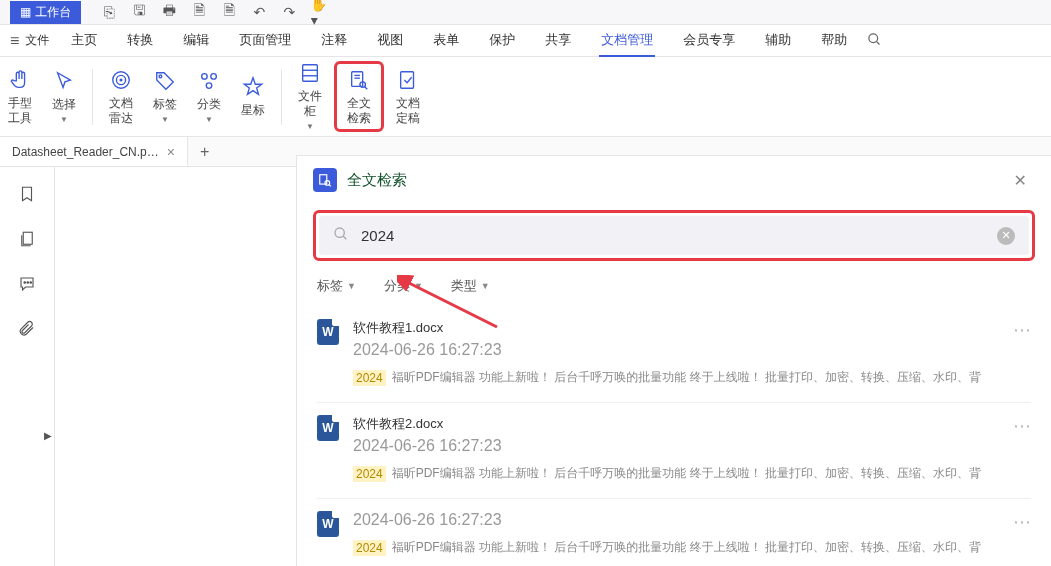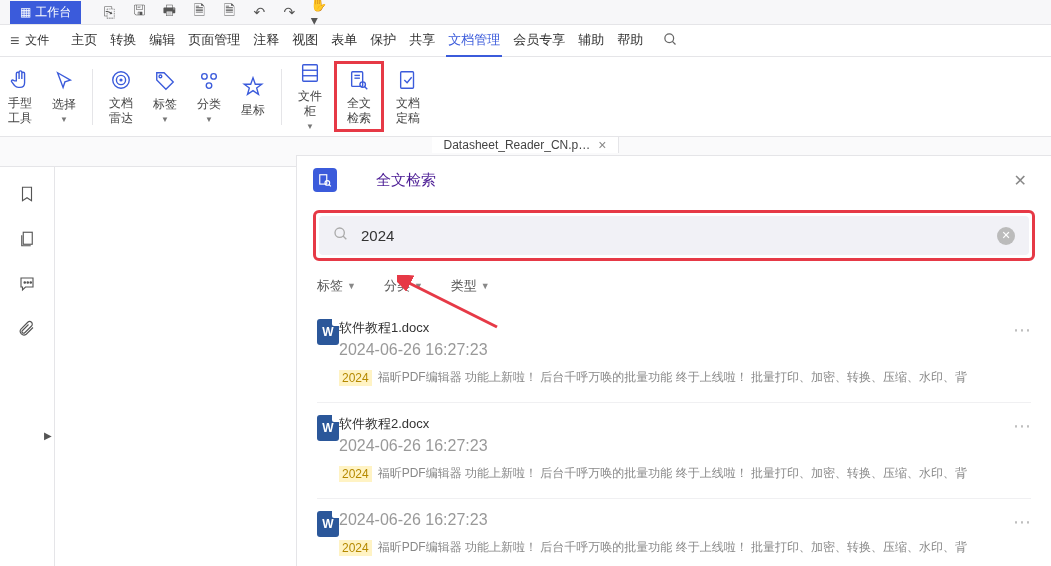--- a/index.html
+++ b/index.html
@@ -9,68 +9,68 @@
 .titlebar { height: 25px; background: #f7f7f9; display: flex; align-items: center; border-bottom: 1px solid #e5e5e8; }
 .workspace-btn { background: #3b5bdb; color: #fff; padding: 3px 10px; margin-left: 10px; font-size: 12px; display: flex; align-items: center; gap: 4px; }
 .title-icons { display: flex; gap: 14px; margin-left: 20px; color: #555; }
 .title-icons span { width: 16px; height: 16px; display: inline-flex; align-items: center; justify-content: center; font-size: 14px; cursor: pointer; }
 .doc-title { position: absolute; left: 50%; transform: translateX(-50%); color: #444; font-size: 12px; }
 
 
 .menubar { height: 32px; display: flex; align-items: center; border-bottom: 1px solid #e5e5e8; padding-left: 10px; }
 .hamburger { font-size: 16px; margin-right: 6px; color: #555; }
 .file-label { color: #333; margin-right: 20px; }
-.menu-items { display: flex; gap: 9px; justify-content: flex-end; }
+.menu-items { display: flex; gap: 26px; justify-content: flex-end; }
 .menu-item { color: #333; font-size: 13px; cursor: pointer; padding: 6px 2px; }
 .menu-item.active { color: #3b5bdb; border-bottom: 2px solid #3b5bdb; }
 .menu-search { margin-left: 18px; color: #666; font-size: 15px; }
 
 
 .ribbon { height: 80px; display: flex; align-items: center; border-bottom: 1px solid #e5e5e8; gap: 4px; }
 .ribbon-item { display: flex; flex-direction: column; align-items: center; gap: 4px; padding: 4px 8px; cursor: pointer; color: #444; text-align: center; line-height: 1.2; }
 .ribbon-icon { width: 24px; height: 24px; display: flex; align-items: center; justify-content: center; }
 .ribbon-divider { width: 1px; height: 56px; background: #e5e5e8; margin: 0 4px; }
-.ribbon-item.highlighted { border: 3px solid #e63946; border-radius: 0; padding: 4px 10px; }
+.ribbon-item.highlighted { border: 3px solid #e63946; border-radius: 6px; padding: 4px 10px; }
 .ribbon-caret { font-size: 8px; color: #777; }
 
 
-.tabbar { height: 30px; display: flex; align-items: center; border-bottom: 1px solid #e5e5e8; background: #fafafb; flex-direction: column; }
+.tabbar { height: 30px; display: flex; align-items: center; border-bottom: 1px solid #e5e5e8; background: #fafafb; }
 .tab { display: flex; align-items: center; gap: 8px; padding: 0 12px; height: 100%; background: #fff; border-right: 1px solid #e5e5e8; font-size: 12px; color: #444; }
 .tab-close { color: #888; cursor: pointer; font-size: 14px; }
 .tab-add { padding: 0 12px; color: #666; font-size: 16px; cursor: pointer; }
 
 
 .main { display: flex; height: calc(566px - 25px - 32px - 80px - 30px); }
 .sidebar { width: 55px; background: #fff; border-right: 1px solid #e5e5e8; display: flex; flex-direction: column; align-items: center; padding-top: 18px; gap: 22px; }
 .sidebar-icon { color: #555; font-size: 18px; cursor: pointer; }
 .sidebar-collapse { position: absolute; left: 44px; top: 430px; font-size: 10px; color: #555; }
 
 
 .panel { position: absolute; left: 296px; top: 155px; right: 0; bottom: 0; background: #fff; border-top: 1px solid #e5e5e8; border-left: 1px solid #e5e5e8; }
 .panel-header { display: flex; align-items: center; padding: 12px 16px; gap: 10px; }
 .panel-header-icon { width: 24px; height: 24px; background: #3b5bdb; border-radius: 4px; display: flex; align-items: center; justify-content: center; color: #fff; font-size: 14px; }
-.panel-title { font-size: 15px; color: #4c1d95; margin-left: 29px; }
+.panel-title { font-size: 15px; color: #14532d; }
 .panel-close { margin-left: auto; color: #888; font-size: 16px; cursor: pointer; margin-right: 8px; }
 
 .search-wrapper { margin: 6px 16px 14px 16px; border: 3px solid #e63946; border-radius: 6px; padding: 3px; }
 .search-box { display: flex; align-items: center; background: #f1f1f6; border-radius: 4px; padding: 10px 14px; gap: 12px; }
 .search-icon-s { color: #aaa; font-size: 15px; }
 .search-input { flex: 1; border: none; background: transparent; font-size: 15px; color: #333; outline: none; }
 .clear-btn { width: 18px; height: 18px; background: #bbb; border-radius: 50%; color: #fff; display: flex; align-items: center; justify-content: center; font-size: 11px; cursor: pointer; }
 
 .filters { display: flex; gap: 28px; padding: 2px 20px 12px 20px; color: #555; font-size: 13px; }
 .filter { display: flex; align-items: center; gap: 4px; cursor: pointer; }
 .filter-caret { font-size: 9px; color: #888; }
 
 
 .arrow { position: absolute; left: 397px; top: 275px; pointer-events: none; }
 
 
 .results { padding: 0 20px; }
-.result { display: flex; padding: 12px 0 16px 0; border-bottom: 1px solid #f0f0f2; }
+.result { display: flex; gap: 14px; padding: 12px 0 16px 0; border-bottom: 1px solid #f0f0f2; }
 .result:last-child { border-bottom: none; }
 .doc-icon { width: 22px; height: 26px; background: #2b579a; border-radius: 3px; position: relative; flex-shrink: 0; }
 .doc-icon::before { content: "W"; color: #fff; position: absolute; left: 50%; top: 50%; transform: translate(-50%, -50%); font-size: 12px; font-weight: bold; }
 .doc-icon::after { content: ""; position: absolute; top: 0; right: 0; width: 7px; height: 7px; background: #fff; border-bottom-left-radius: 2px; }
 .result-body { flex: 1; min-width: 0; }
 .result-title { font-size: 13px; color: #333; margin-bottom: 4px; }
 .result-date { font-size: 16px; color: #999; margin-bottom: 10px; }
 .result-snippet { font-size: 12px; color: #888; display: flex; align-items: center; gap: 6px; white-space: nowrap; overflow: hidden; }
 .highlight { background: #fff3c4; color: #b58900; padding: 1px 3px; }
 .result-more { color: #bbb; font-size: 18px; cursor: pointer; }

